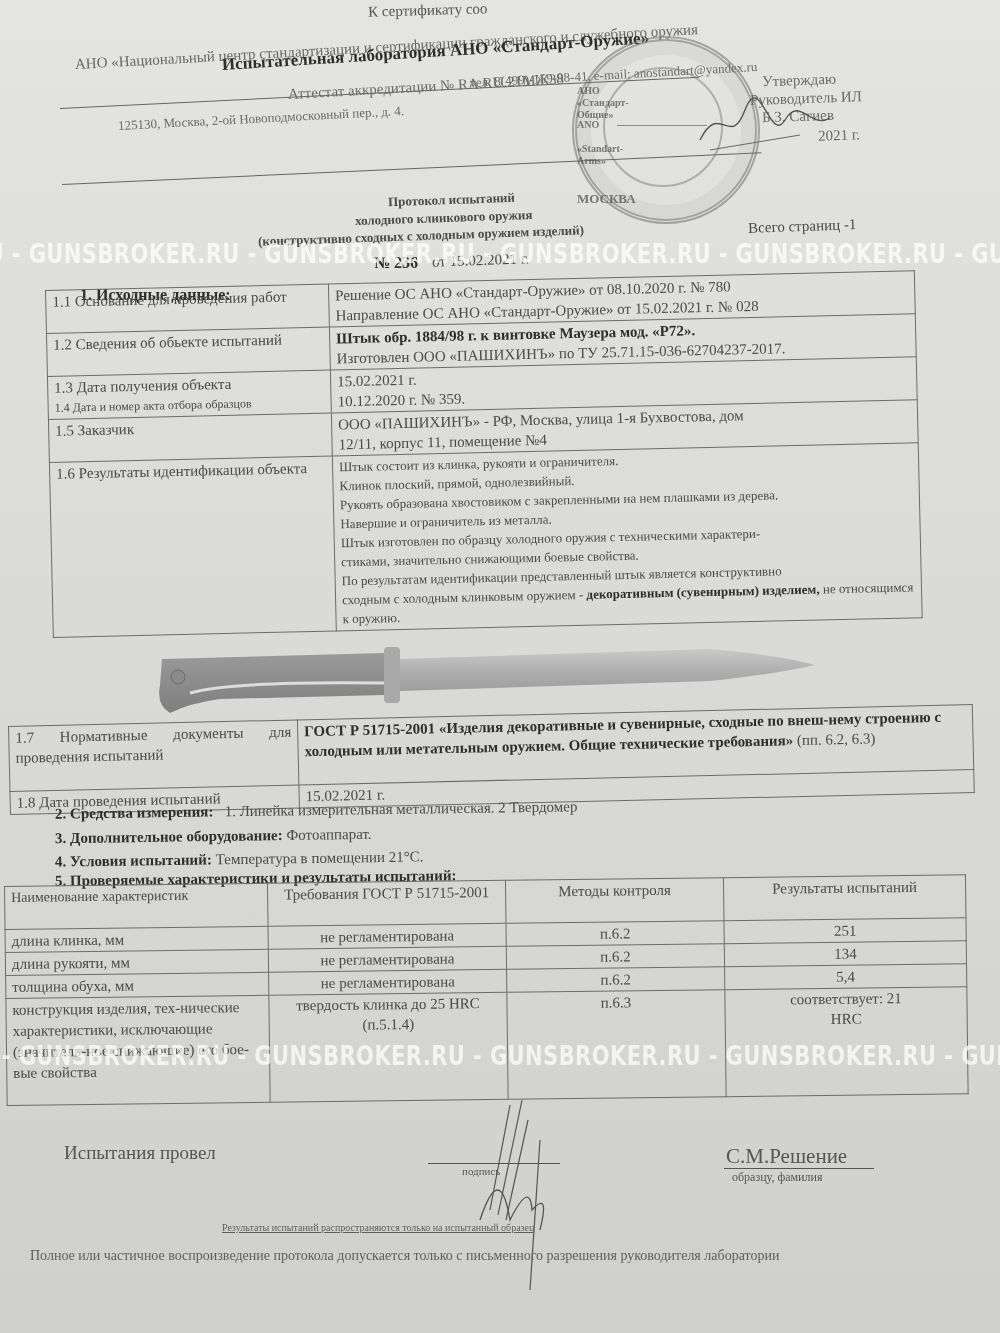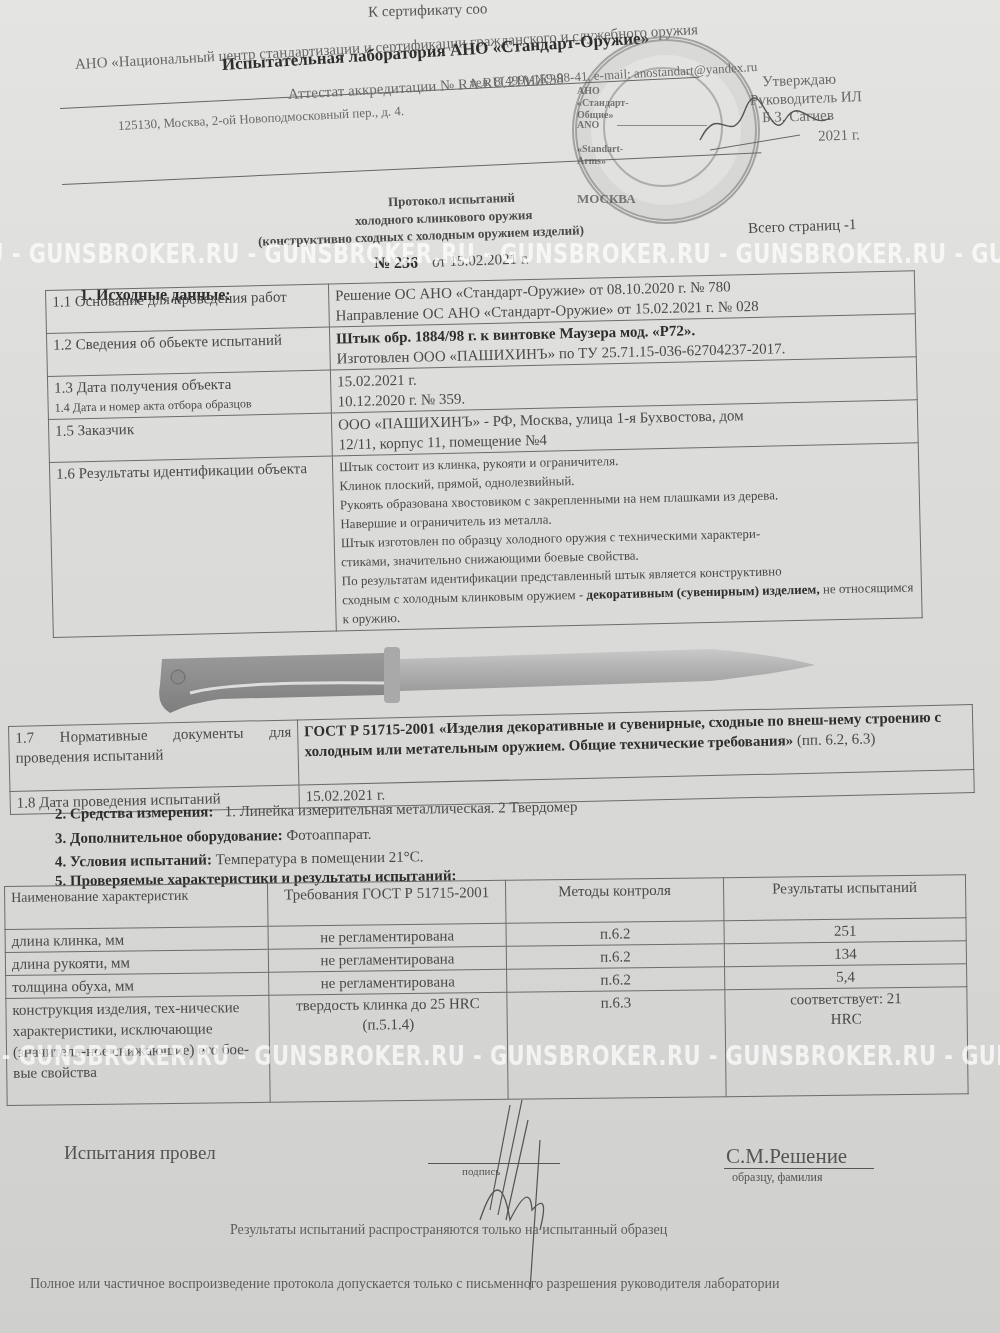--- a/index.html
+++ b/index.html
@@ -241,15 +241,15 @@
   <div style="position:absolute; left:428px; top:1163px; width:132px; border-top:1px solid #555;"></div>
   <div class="abs" style="left:462px; top:1165px; font-size:11px; color:#555;">подпись</div>
   <svg class="sig" width="110" height="200" style="left:470px; top:1100px;">
     <path d="M40 5 L20 110 M52 0 L28 115 M58 20 L36 120 M70 40 L60 190" stroke="#555" stroke-width="1.2" fill="none"></path>
     <path d="M10 120 Q30 60 40 120 Q60 80 62 110 Q80 90 70 130" stroke="#555" stroke-width="1.3" fill="none"></path>
   </svg>
   <div class="abs" style="left:726px; top:1144px; font-size:21px; color:#555;">С.М.Решение</div>
   <div style="position:absolute; left:724px; top:1168px; width:150px; border-top:1px solid #555;"></div>
   <div class="abs" style="left:732px; top:1170px; font-size:12px; color:#555;">образцу, фамилия</div>
 
-  <div class="abs" style="left:230px; top:1222px; font-size:14px; color:#5e5e5e;">Результаты испытаний распространяются только на испытанный образец</div>
-  <div class="abs" style="left:30px; top:1248px; font-size:14px; color:#5e5e5e;margin-top:28px;">Полное или частичное воспроизведение протокола допускается только с письменного разрешения руководителя лаборатории</div>
+  <div class="abs" style="left:222px; top:1222px; font-size:10px; color:#5e5e5e;text-decoration:underline;">Результаты испытаний распространяются только на испытанный образец</div>
+  <div class="abs" style="left:30px; top:1248px; font-size:14px; color:#5e5e5e;">Полное или частичное воспроизведение протокола допускается только с письменного разрешения руководителя лаборатории</div>
 </div>
 
 </body></html>

